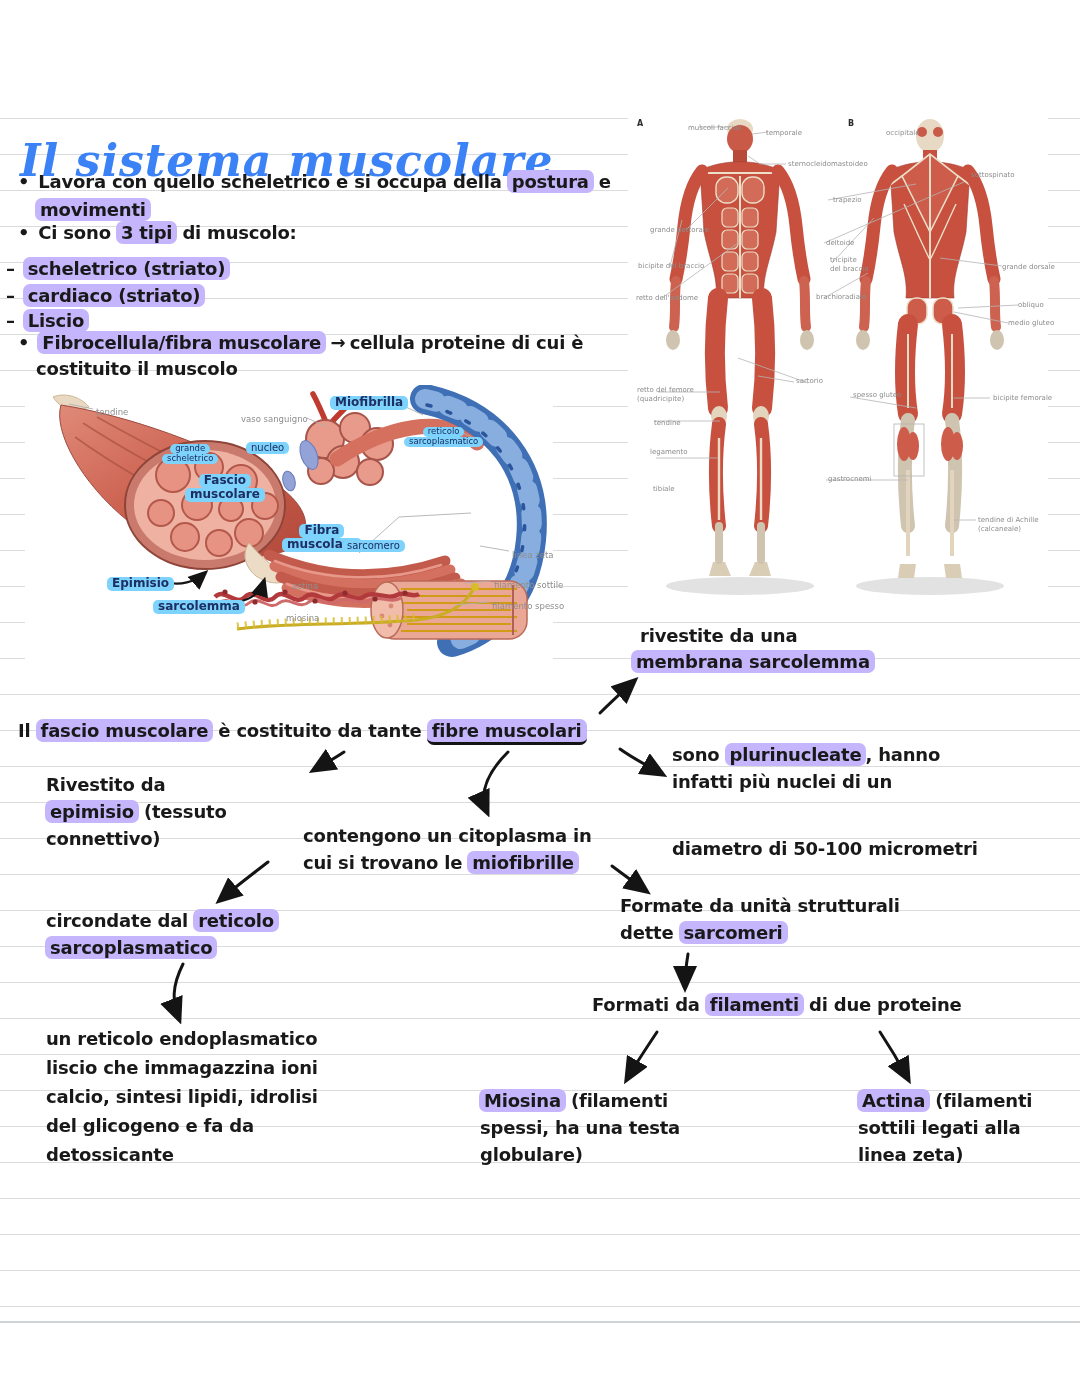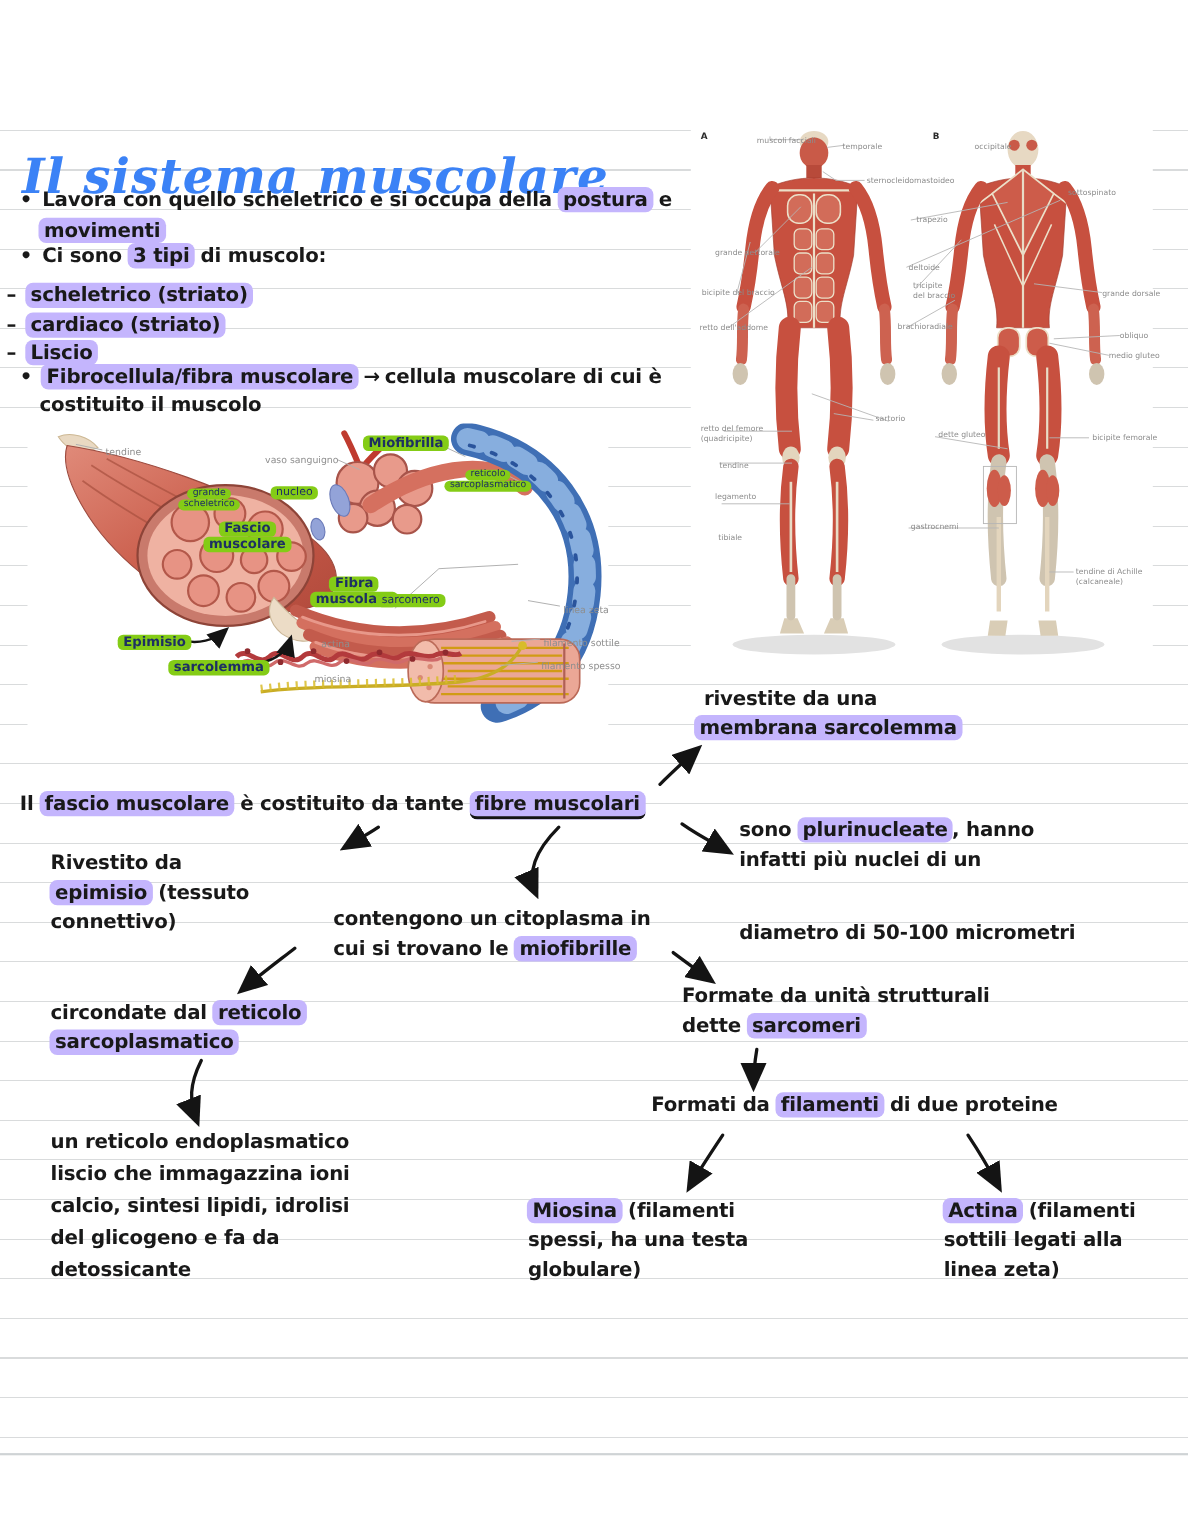--- a/index.html
+++ b/index.html
@@ -15,21 +15,21 @@
   
   .hand{position:absolute;font-weight:700;font-size:18px;color:#191919;letter-spacing:-0.2px;
         white-space:nowrap;line-height:24px;}
   .hand .marker{margin-right:9px;}
   .seg{border-radius:7px;}
   .hl{background:#c4b5fd;padding:1px 5px;margin:0 -1px;}
   .ul{border-bottom:3px solid #141414;padding-bottom:1px;}
   .arr{font-weight:900;letter-spacing:-1px;}
   
   .blue-label{position:absolute;color:#1d2f63;text-align:center;line-height:1.15;white-space:nowrap;}
-  .blue-label span{background:#84cc16;border-radius:5px;padding:0 5px;display:inline-block;}
+  .blue-label span{background:#7dd3fc;border-radius:5px;padding:0 5px;display:inline-block;}
   .print-label{position:absolute;color:#8e8e8e;font-size:8.5px;font-weight:400;white-space:nowrap;line-height:1.2;}
   .tiny-label{position:absolute;color:#8c8c8c;font-size:7px;font-weight:400;white-space:nowrap;line-height:1.25;}
   .ab-marker{position:absolute;color:#2b2b2b;font-size:8px;font-weight:700;}
   
   #badge{position:absolute;left:22px;top:1341px;width:178px;height:34px;background:#e9f5f8;
          border-radius:17px;display:flex;align-items:center;justify-content:center;gap:7px;}
   #badge .madewith{font-size:11px;font-weight:700;color:#97a6ae;}
   #badge .brand{font-size:17px;font-weight:700;color:#5fb8d8;letter-spacing:0.2px;}
   #page-edge{position:absolute;left:0;top:1321px;width:1080px;height:2px;background:#cfd3d5;}
   svg{display:block;}
@@ -291,21 +291,21 @@
     </g>
   </svg>
 
   <div id="hand-lines">
       <div class="hand" style="left: 18px; top: 170px;"><span class="marker">•</span><span class="seg">Lavora con quello scheletrico e si occupa della </span><span class="seg hl">postura</span><span class="seg"> e</span></div>
       <div class="hand" style="left: 36px; top: 198px;"><span class="seg hl">movimenti</span></div>
       <div class="hand" style="left: 18px; top: 221px;"><span class="marker">•</span><span class="seg">Ci sono </span><span class="seg hl">3 tipi</span><span class="seg"> di muscolo:</span></div>
       <div class="hand" style="left: 6px; top: 257px;"><span class="marker">–</span><span class="seg hl">scheletrico (striato)</span></div>
       <div class="hand" style="left: 6px; top: 284px;"><span class="marker">–</span><span class="seg hl">cardiaco (striato)</span></div>
       <div class="hand" style="left: 6px; top: 309px;"><span class="marker">–</span><span class="seg hl">Liscio</span></div>
-      <div class="hand" style="left: 18px; top: 331px;"><span class="marker">•</span><span class="seg hl">Fibrocellula/fibra muscolare</span><span class="seg arr"> → </span><span class="seg">cellula muscolare di cui è</span></div>
+      <div class="hand" style="left: 18px; top: 331px;"><span class="marker">•</span><span class="seg hl">Fibrocellula/fibra muscolare</span><span class="seg arr"> → </span><span class="seg">cellula proteine di cui è</span></div>
       <div class="hand" style="left: 36px; top: 357px;"><span class="seg">costituito il muscolo</span></div>
       <div class="hand" style="left: 640px; top: 624px;"><span class="seg">rivestite da una</span></div>
       <div class="hand" style="left: 632px; top: 650px;"><span class="seg hl">membrana sarcolemma</span></div>
       <div class="hand" style="left: 18px; top: 719px;"><span class="seg">Il </span><span class="seg hl">fascio muscolare</span><span class="seg"> è costituito da tante </span><span class="seg hl ul">fibre muscolari</span></div>
       <div class="hand" style="left: 46px; top: 773px;"><span class="seg">Rivestito da</span></div>
       <div class="hand" style="left: 46px; top: 800px;"><span class="seg hl">epimisio</span><span class="seg"> (tessuto</span></div>
       <div class="hand" style="left: 46px; top: 827px;"><span class="seg">connettivo)</span></div>
       <div class="hand" style="left: 303px; top: 824px;"><span class="seg">contengono un citoplasma in</span></div>
       <div class="hand" style="left: 303px; top: 851px;"><span class="seg">cui si trovano le </span><span class="seg hl">miofibrille</span></div>
       <div class="hand" style="left: 672px; top: 743px;"><span class="seg">sono </span><span class="seg hl">plurinucleate</span><span class="seg">, hanno</span></div>
@@ -355,21 +355,21 @@
       <div class="tiny-label" style="left: 636px; top: 294px;">retto dell'addome</div>
       <div class="tiny-label" style="left: 637px; top: 386px;">retto del femore<br>(quadricipite)</div>
       <div class="tiny-label" style="left: 654px; top: 419px;">tendine</div>
       <div class="tiny-label" style="left: 650px; top: 448px;">legamento</div>
       <div class="tiny-label" style="left: 653px; top: 485px;">tibiale</div>
       <div class="tiny-label" style="left: 833px; top: 196px;">trapezio</div>
       <div class="tiny-label" style="left: 826px; top: 239px;">deltoide</div>
       <div class="tiny-label" style="left: 830px; top: 256px;">tricipite<br>del braccio</div>
       <div class="tiny-label" style="left: 816px; top: 293px;">brachioradiale</div>
       <div class="tiny-label" style="left: 796px; top: 377px;">sartorio</div>
-      <div class="tiny-label" style="left: 853px; top: 391px;">dette gluteo</div>
+      <div class="tiny-label" style="left: 853px; top: 391px;">spesso gluteo</div>
       <div class="tiny-label" style="left: 828px; top: 475px;">gastrocnemi</div>
       <div class="tiny-label" style="left: 886px; top: 129px;">occipitale</div>
       <div class="tiny-label" style="left: 971px; top: 171px;">sottospinato</div>
       <div class="tiny-label" style="left: 1002px; top: 263px;">grande dorsale</div>
       <div class="tiny-label" style="left: 1018px; top: 301px;">obliquo</div>
       <div class="tiny-label" style="left: 1008px; top: 319px;">medio gluteo</div>
       <div class="tiny-label" style="left: 993px; top: 394px;">bicipite femorale</div>
       <div class="tiny-label" style="left: 978px; top: 516px;">tendine di Achille<br>(calcaneale)</div>
       <div class="ab-marker" style="left: 637px; top: 119px; position: absolute;">A</div>
       <div class="ab-marker" style="left: 848px; top: 119px; position: absolute;">B</div>

